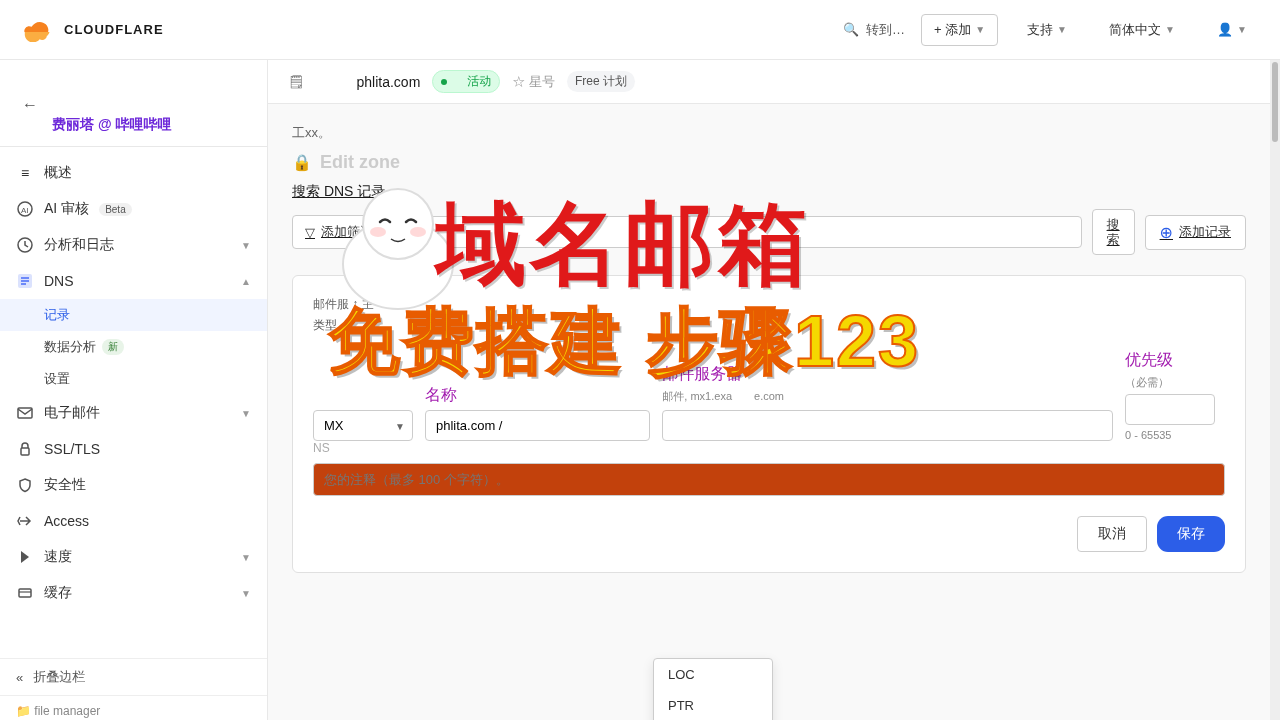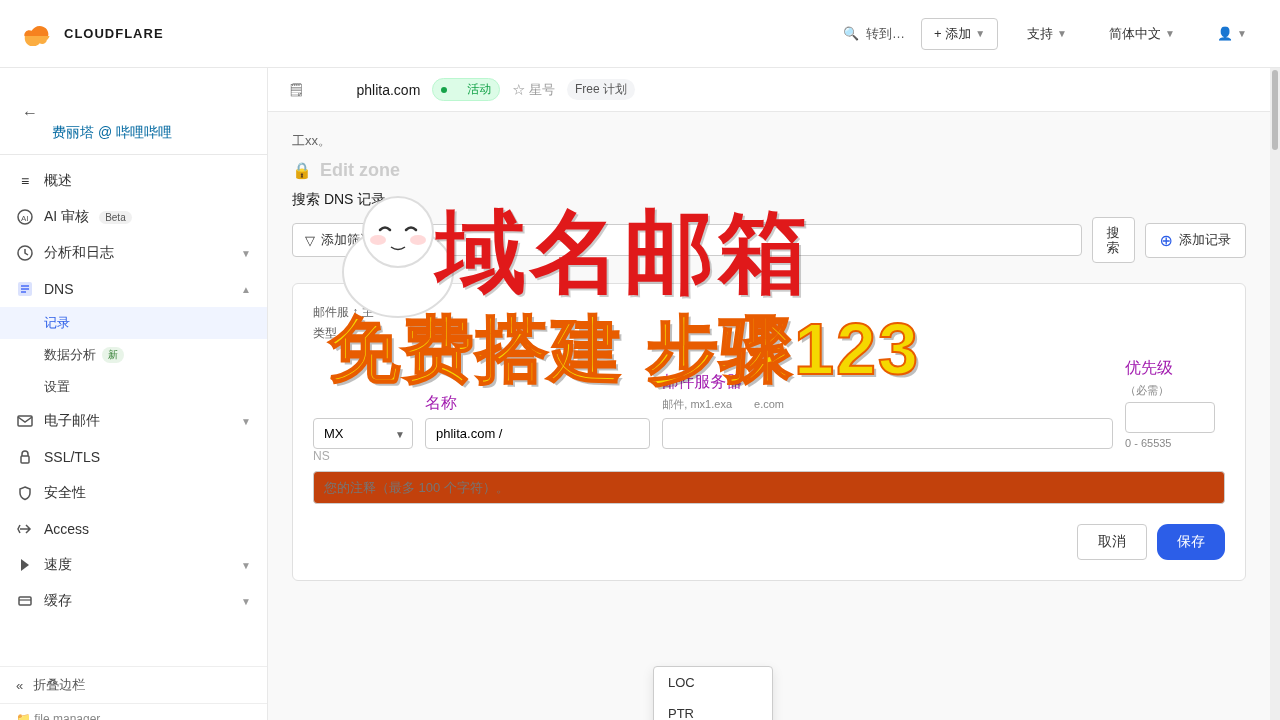--- a/index.html
+++ b/index.html
@@ -4,21 +4,21 @@
   <style>
     * { box-sizing: border-box; margin: 0; padding: 0; }
     body { font-family: -apple-system, BlinkMacSystemFont, 'Segoe UI', sans-serif; font-size: 14px; background: #f6f6f6; color: #1a1a1a; overflow: hidden; width: 1280px; height: 720px; }
 
     
     ::-webkit-scrollbar { width: 6px; }
     ::-webkit-scrollbar-thumb { background: #ccc; border-radius: 3px; }
 
     
     .topnav {
-      height: 68px;
+      height: 60px;
       background: #fff;
       border-bottom: 1px solid #e8e8e8;
       display: flex;
       align-items: center;
       padding: 16px 20px;
       gap: 16px;
       position: relative;
       z-index: 10;
     }
     .cf-logo {
@@ -69,21 +69,21 @@
       padding: 12px 16px;
       border-bottom: 1px solid #e8e8e8;
       display: flex; align-items: center; gap: 8px;
     }
     .back-btn {
       width: 28px; height: 28px; display: flex; align-items: center; justify-content: center;
       border-radius: 4px; cursor: pointer; color: #555;
       font-size: 16px;
     }
     .site-title {
-      font-size: 14px; font-weight: 400; color: #0369a1; margin-top: 44px;
+      font-size: 14px; font-weight: 700; color: #6d28d9; margin-top: 44px;
     }
     .sidebar-nav { flex: 1; padding: 8px 0; }
     .nav-item {
       display: flex; align-items: center; gap: 10px;
       padding: 9px 16px; cursor: pointer; color: #333; font-size: 14px;
       border-radius: 0;
     }
     .nav-item .nav-icon { width: 18px; height: 18px; display: flex; align-items: center; justify-content: center; flex-shrink: 0; }
     .nav-item .caret { margin-left: auto; font-size: 10px; color: #999; }
     .nav-sub-item {
@@ -474,21 +474,21 @@
 
     <div class="dns-content" style="position:relative;">
 
       <div style="font-size:13px;color:#666;margin-bottom:10px;">工xx。</div>
 
       <div style="font-size:18px;color:#ccc;font-weight:600;margin-bottom:10px;display:flex;align-items:center;gap:8px;">
         <span style="font-size:16px;">🔒</span>
         <span>Edit zone</span>
       </div>
 
-      <div style="margin-bottom:14px;">
+      <div style="margin-bottom:14px;text-decoration:underline;">
         <div class="search-label">搜索 DNS 记录</div>
         <div class="search-bar-row">
           <button class="filter-btn">
             <span>▽</span>
             <span>添加筛选器</span>
           </button>
           <div class="search-input-wrap">
             <span style="color:#999;">🔍</span>
             <input type="text" style="">
           </div>

